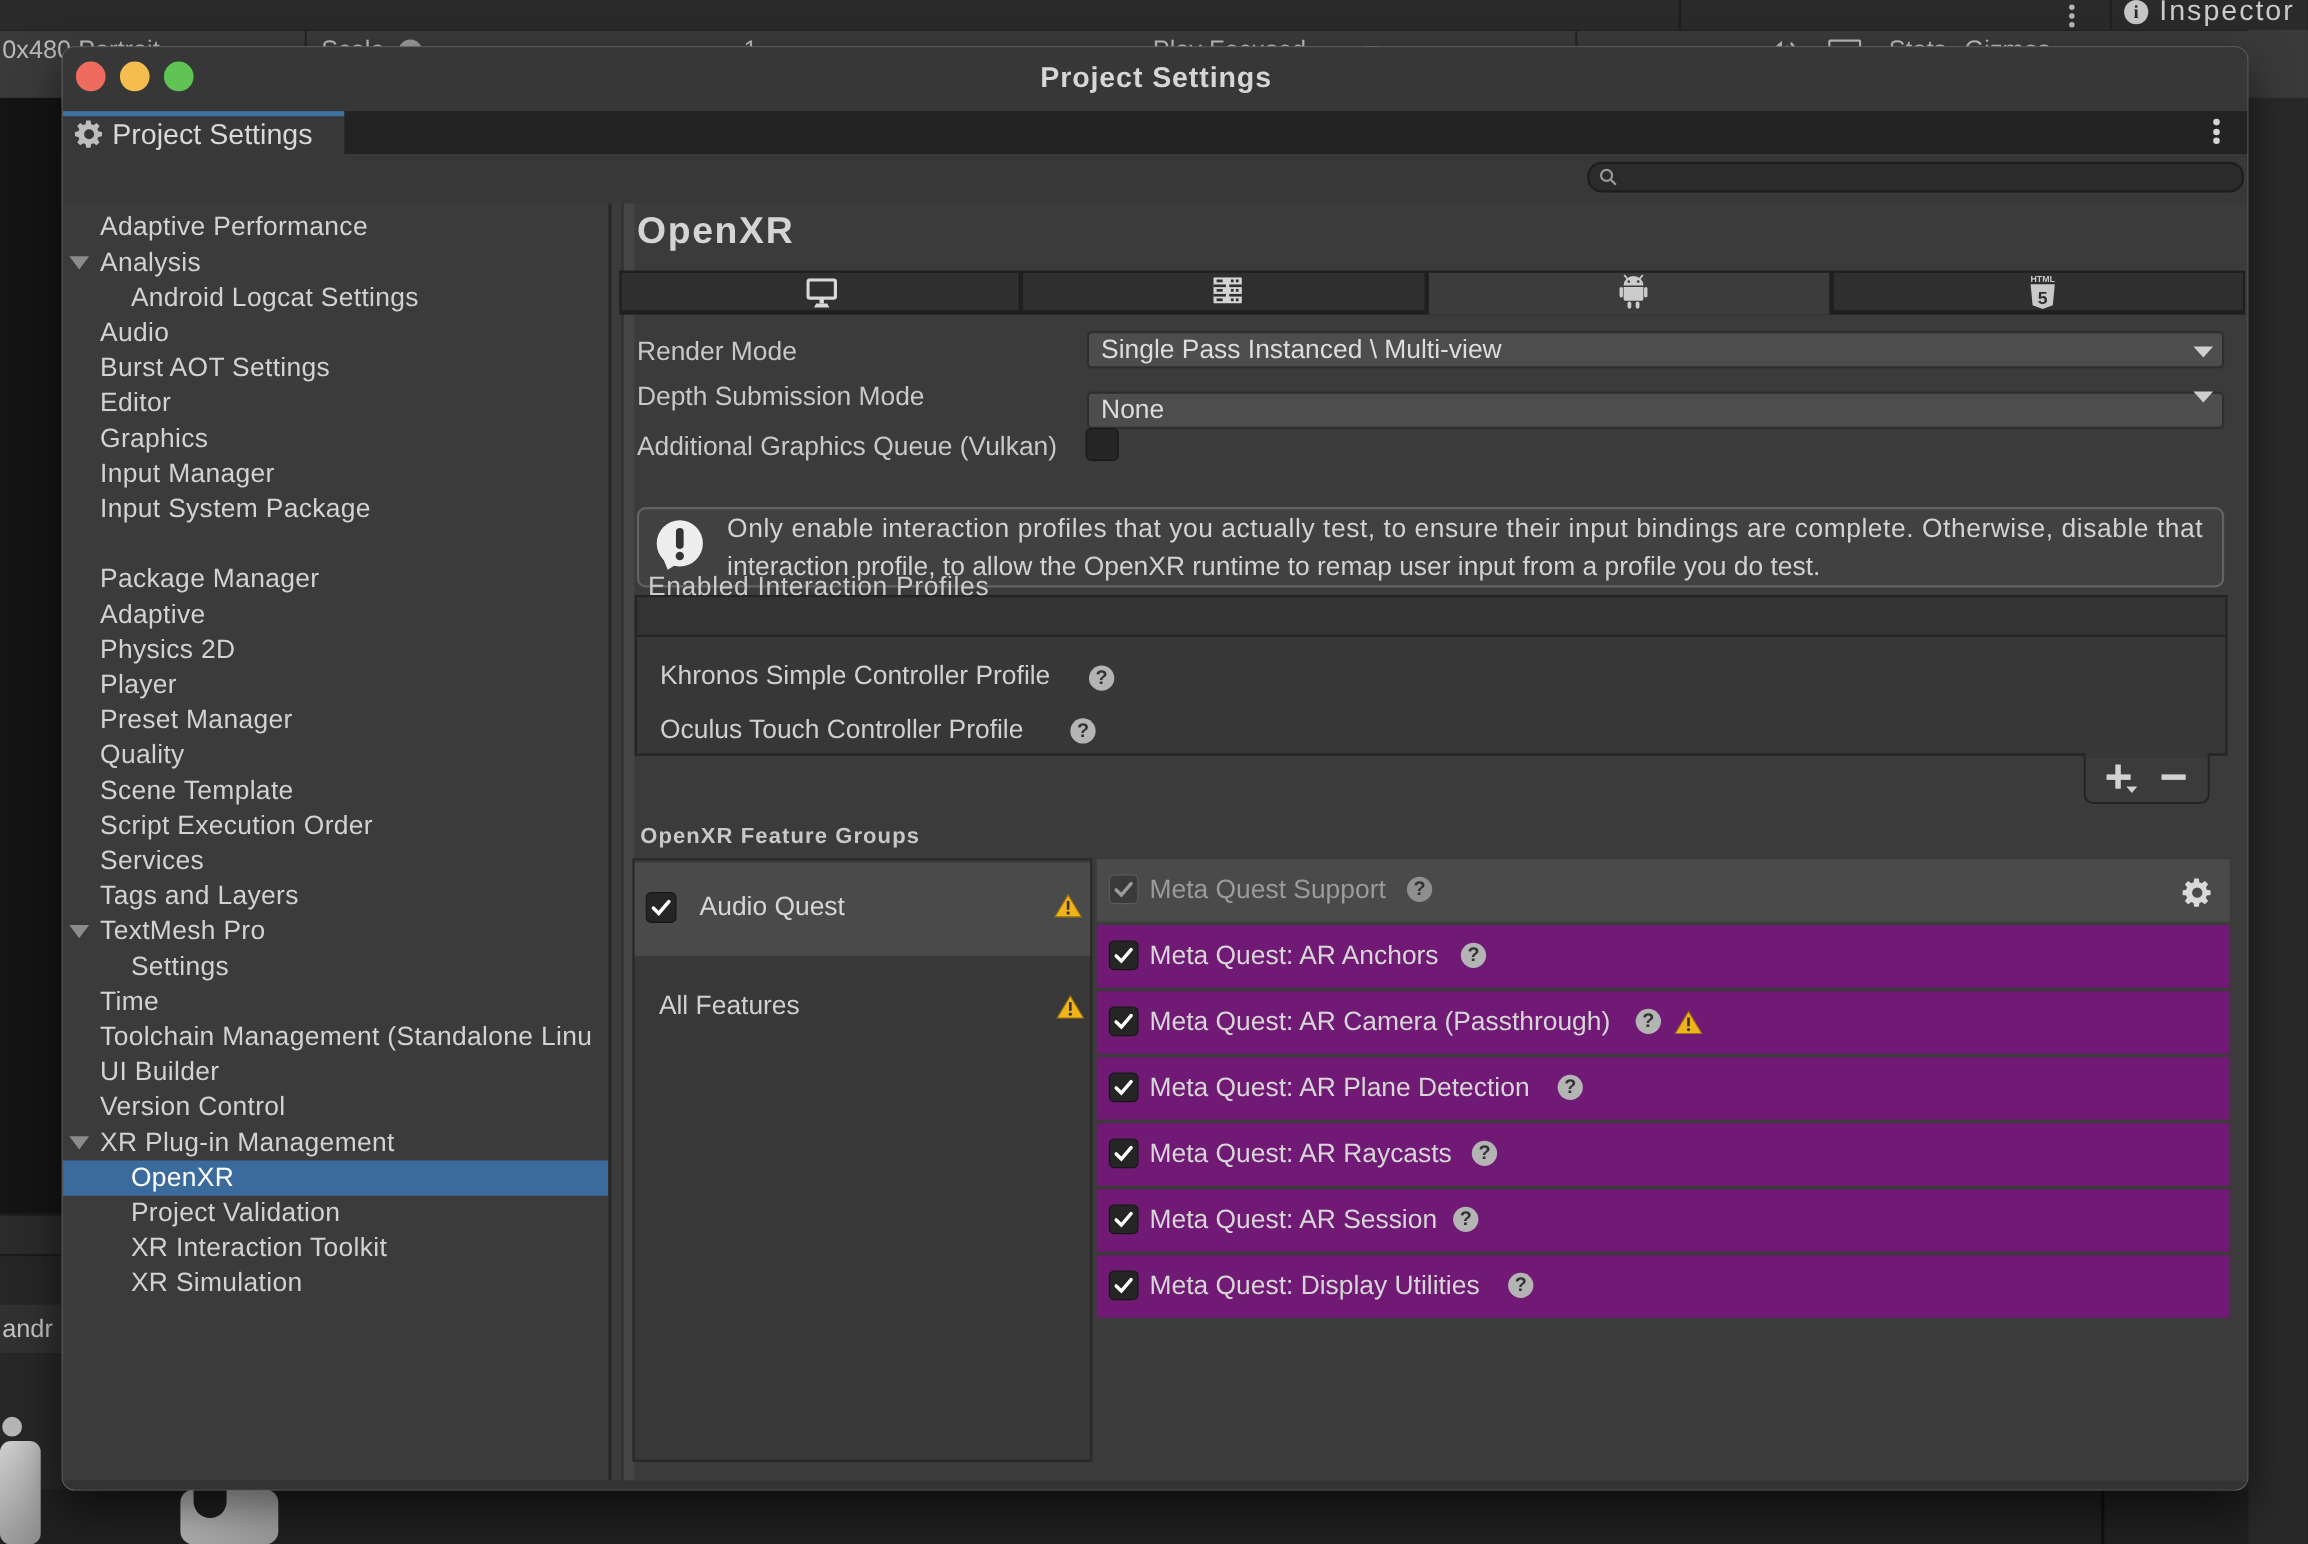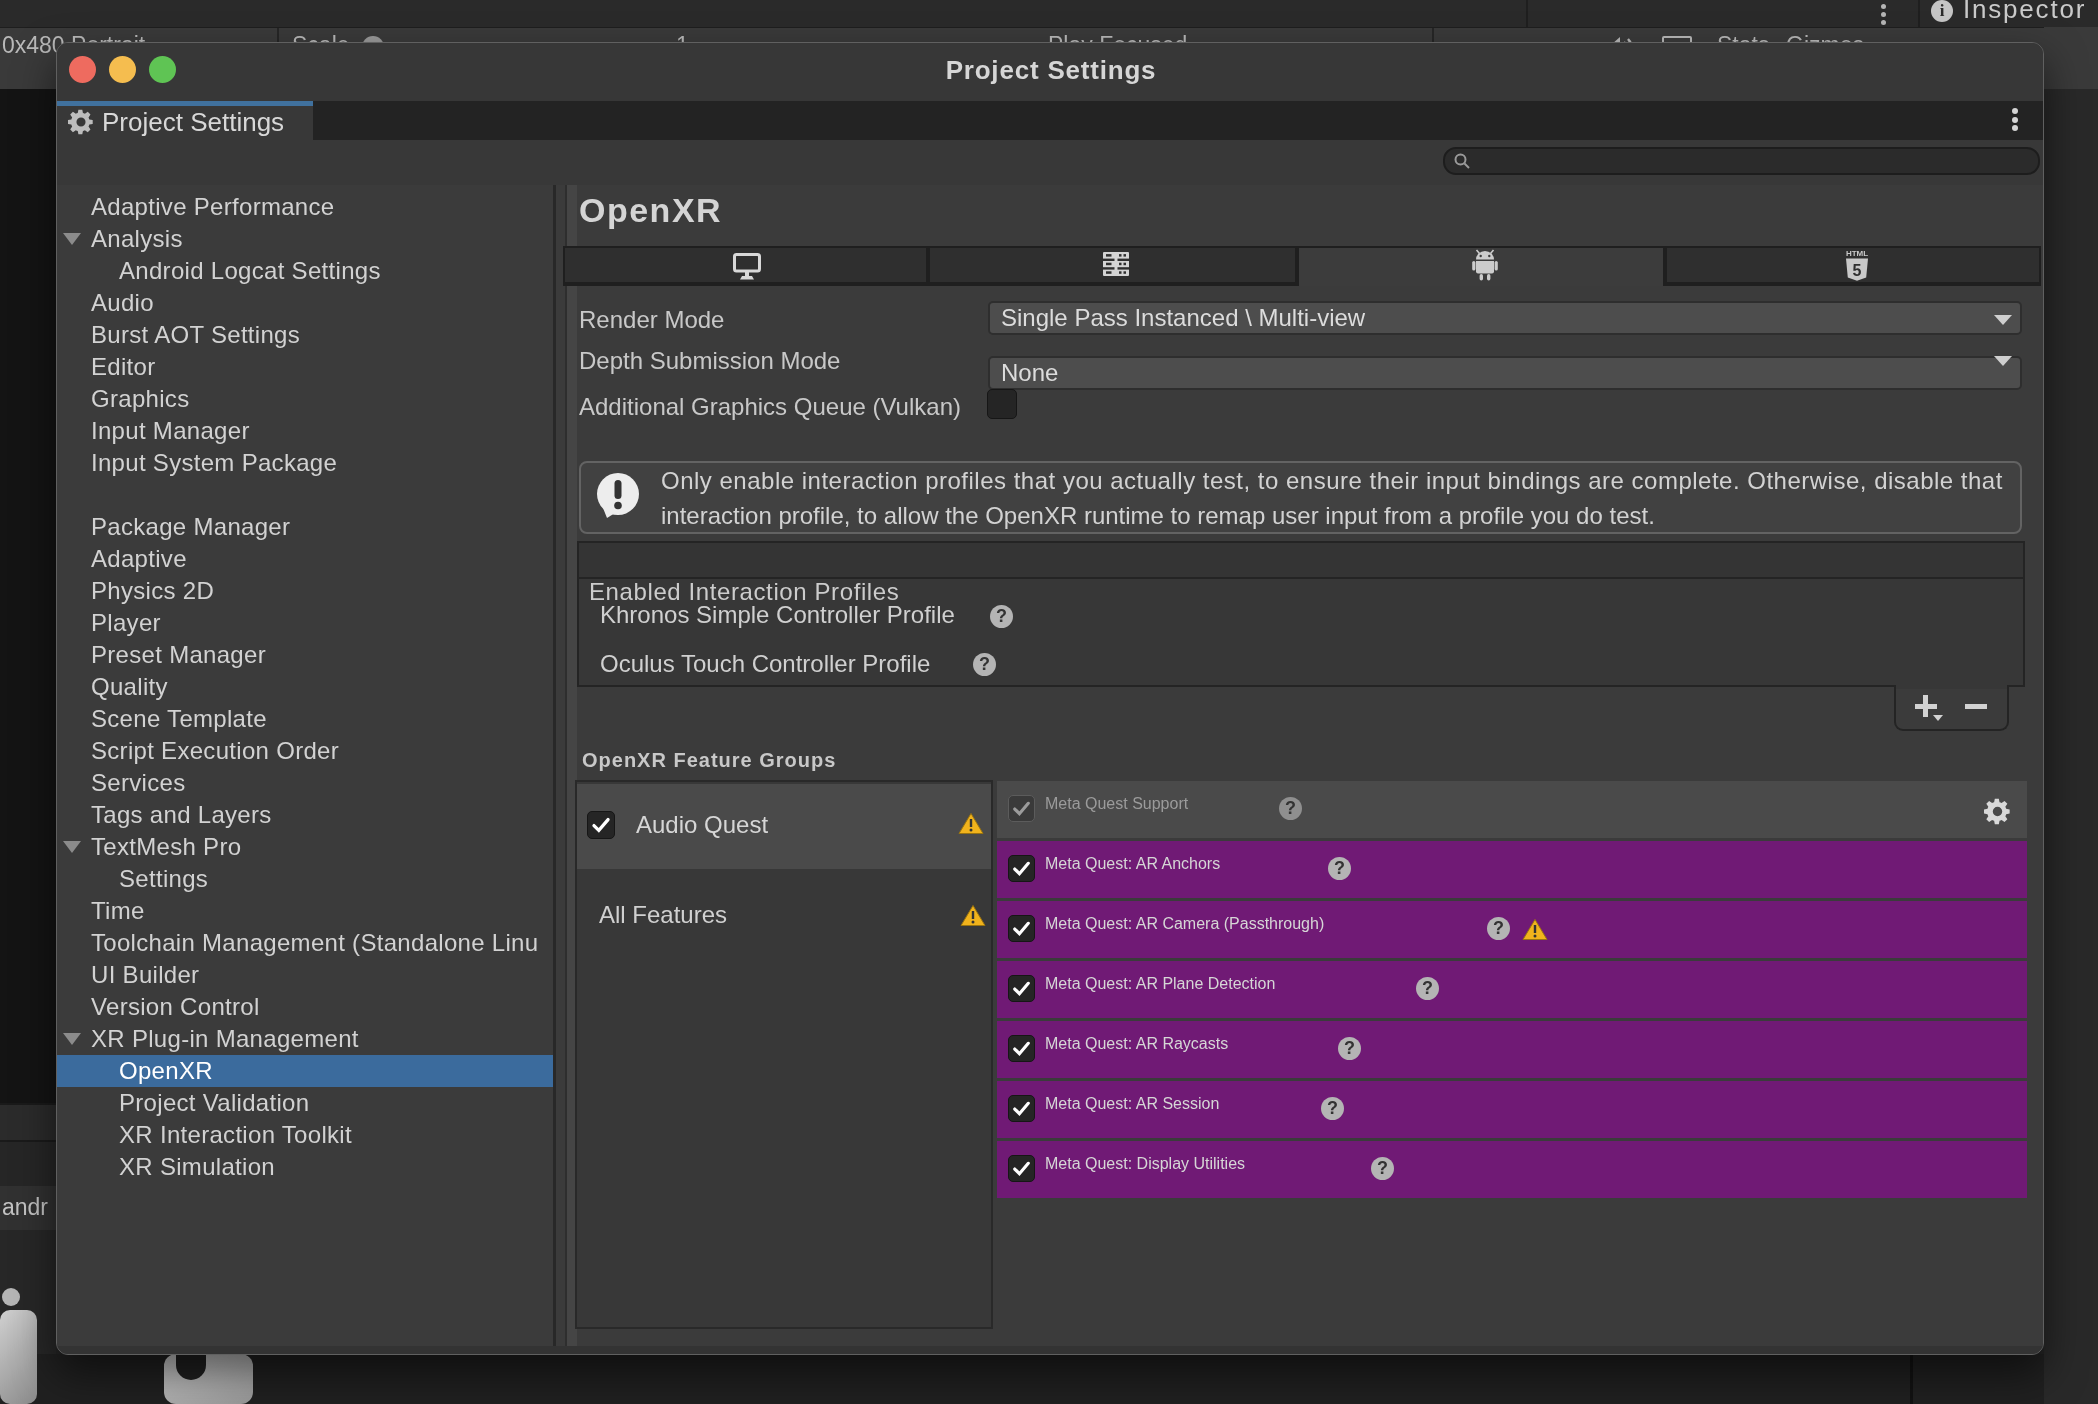--- a/index.html
+++ b/index.html
@@ -29,21 +29,21 @@
   .drop { position:absolute; background:#4d4d4d; border:2px solid #2e2e2e; border-radius:5px;
     font-size:24px; color:#dcdcdc; line-height:30px; padding-left:11px; white-space:nowrap; }
   .droparrow { position:absolute; width:0; height:0; border-left:9px solid transparent;
     border-right:9px solid transparent; border-top:10px solid #cfcfcf; }
   .cb { position:absolute; width:28px; height:28px; background:#252525; border:1px solid #161616;
     border-radius:5px; }
   .qi { position:absolute; width:23px; height:23px; border-radius:50%; background:#b4b4b4;
     color:#333; font-size:18px; font-weight:bold; text-align:center; line-height:23px; }
   .warntri { position:absolute; width:26px; height:23px; }
   .frow { position:absolute; left:0; width:1030px; height:57px; background:#701a75; }
-  .frowtext { position:absolute; left:48px; top:14px; font-size:16px; color:#d6d6d6; white-space:nowrap; }
+  .frowtext { position:absolute; left:48px; top:14px; font-size:24px; color:#d6d6d6; white-space:nowrap; }
 </style>
 </head>
 <body>
 
 <div class="abs" id="topbar">
   <div class="abs" style="left:1881px;top:4px;width:5px;height:20px;">
     <div class="abs" style="left:0;top:0;width:5px;height:5px;border-radius:50%;background:#b5b5b5"></div>
     <div class="abs" style="left:0;top:8px;width:5px;height:5px;border-radius:50%;background:#b5b5b5"></div>
     <div class="abs" style="left:0;top:16px;width:5px;height:5px;border-radius:50%;background:#b5b5b5"></div>
   </div>
@@ -222,21 +222,21 @@
     <circle cx="23" cy="22" r="21" fill="#ededed"></circle>
     <path d="M8 36 L12 46 L20 41 Z" fill="#ededed"></path>
     <rect x="19.5" y="8" width="7" height="19" rx="3.5" fill="#333"></rect>
     <circle cx="23" cy="33.5" r="3.8" fill="#333"></circle>
   </svg>
   <div class="lbl" style="left:604px;top:424px;letter-spacing:0.5px;color:#d2d2d2;">Only enable interaction profiles that you actually test, to ensure their input bindings are complete. Otherwise, disable that</div>
   <div class="lbl" style="left:604px;top:459px;color:#d2d2d2;">interaction profile, to allow the OpenXR runtime to remap user input from a profile you do test.</div>
 
   <div class="abs" style="left:520px;top:498px;width:1448px;height:146px;background:#373737;border:2px solid #242424;"></div>
   <div class="abs" style="left:522px;top:500px;width:1444px;height:36px;background:#343434;border-bottom:2px solid #242424;"></div>
-  <div class="lbl" style="left:532px;top:535px;letter-spacing:0.6px;color:#cccccc;">Enabled Interaction Profiles</div>
+  <div class="lbl" style="left:532px;top:477px;letter-spacing:0.6px;color:#cccccc;">Enabled Interaction Profiles</div>
   <div class="lbl" style="left:543px;top:558px;color:#d0d0d0;">Khronos Simple Controller Profile</div>
   <div class="qi" style="left:933px;top:562px;">?</div>
   <div class="lbl" style="left:543px;top:607px;color:#d0d0d0;">Oculus Touch Controller Profile</div>
   <div class="qi" style="left:916px;top:610px;">?</div>
 
   <div class="abs" style="left:1837px;top:644px;width:115px;height:44px;background:#3b3b3b;border:2px solid #242424;border-top:none;border-radius:0 0 9px 9px;"></div>
   <div class="abs" style="left:1839px;top:641px;width:111px;height:5px;background:#373737;"></div>
   <div class="abs" style="left:1858px;top:661px;width:22px;height:5px;background:#d2d2d2;"></div>
   <div class="abs" style="left:1866px;top:652px;width:5px;height:22px;background:#d2d2d2;"></div>
   <div class="abs" style="left:1876px;top:672px;width:0;height:0;border-left:5px solid transparent;border-right:5px solid transparent;border-top:6px solid #d2d2d2;"></div>

